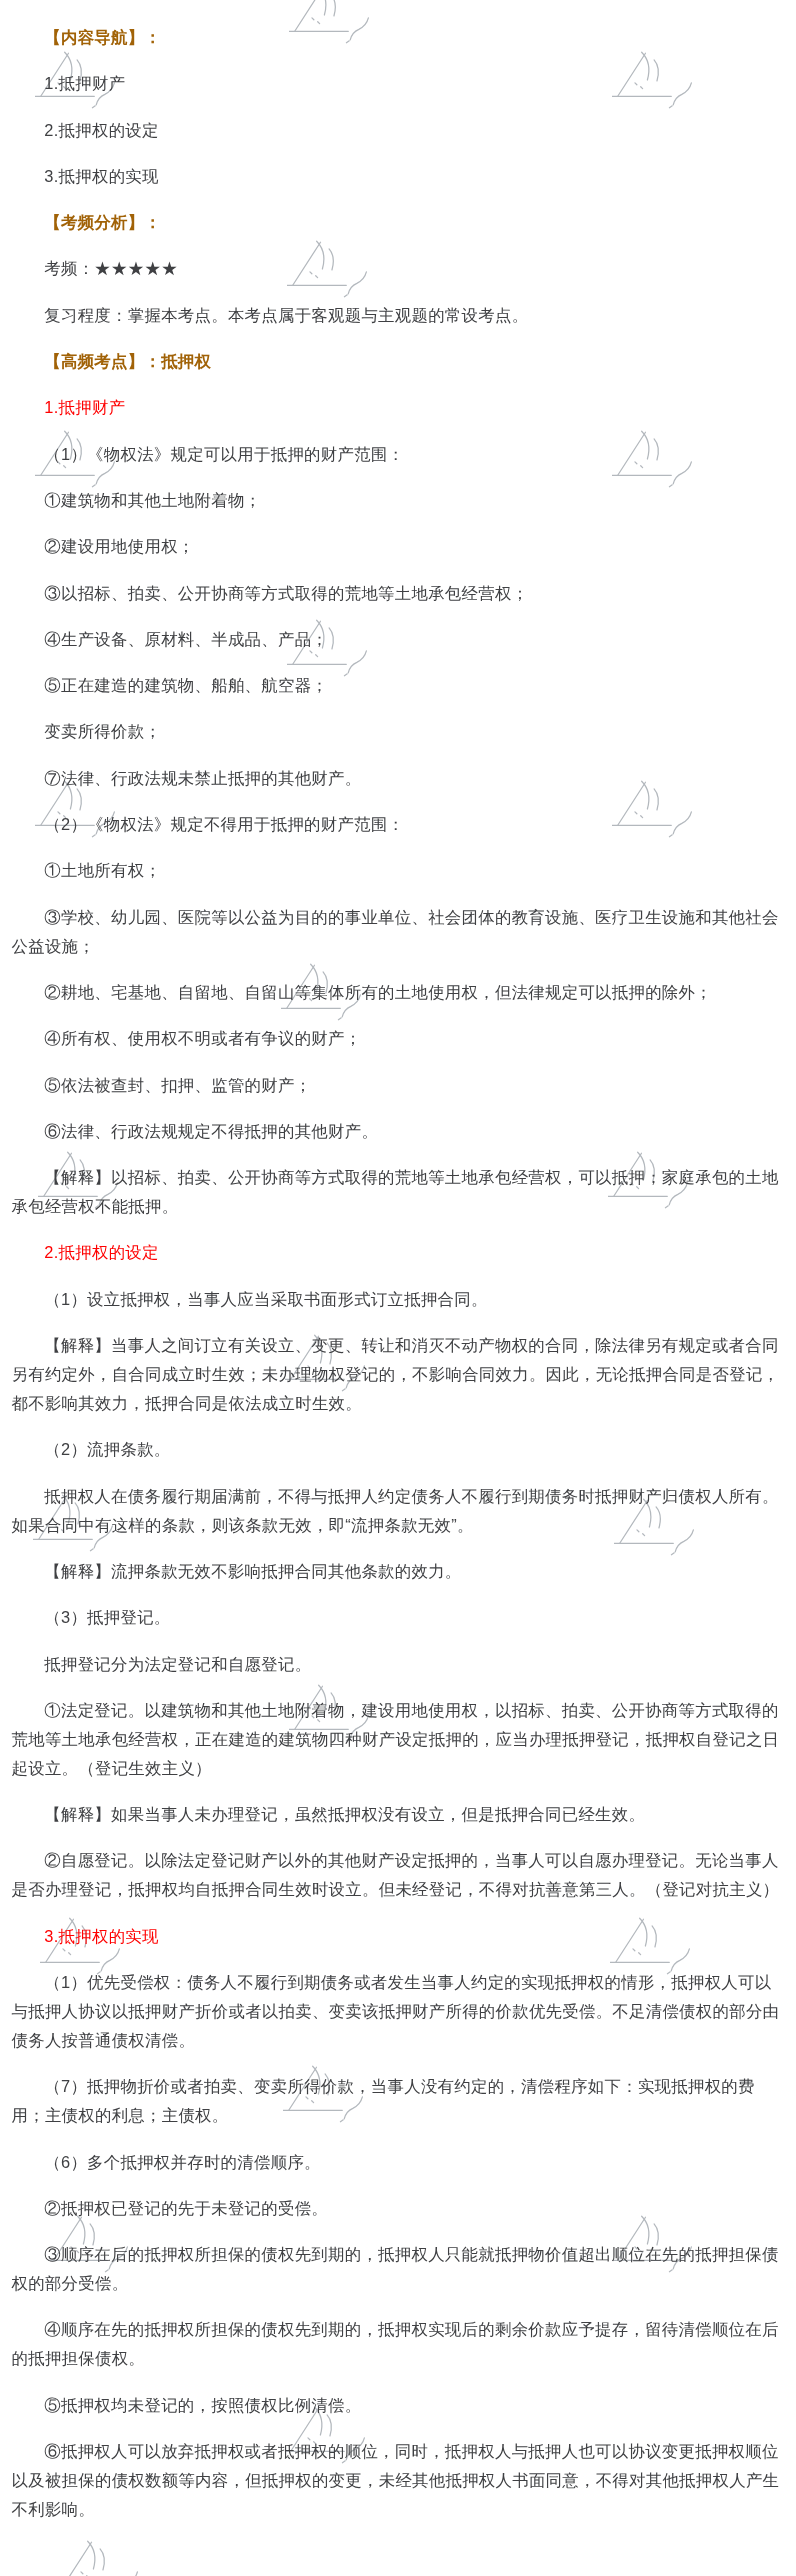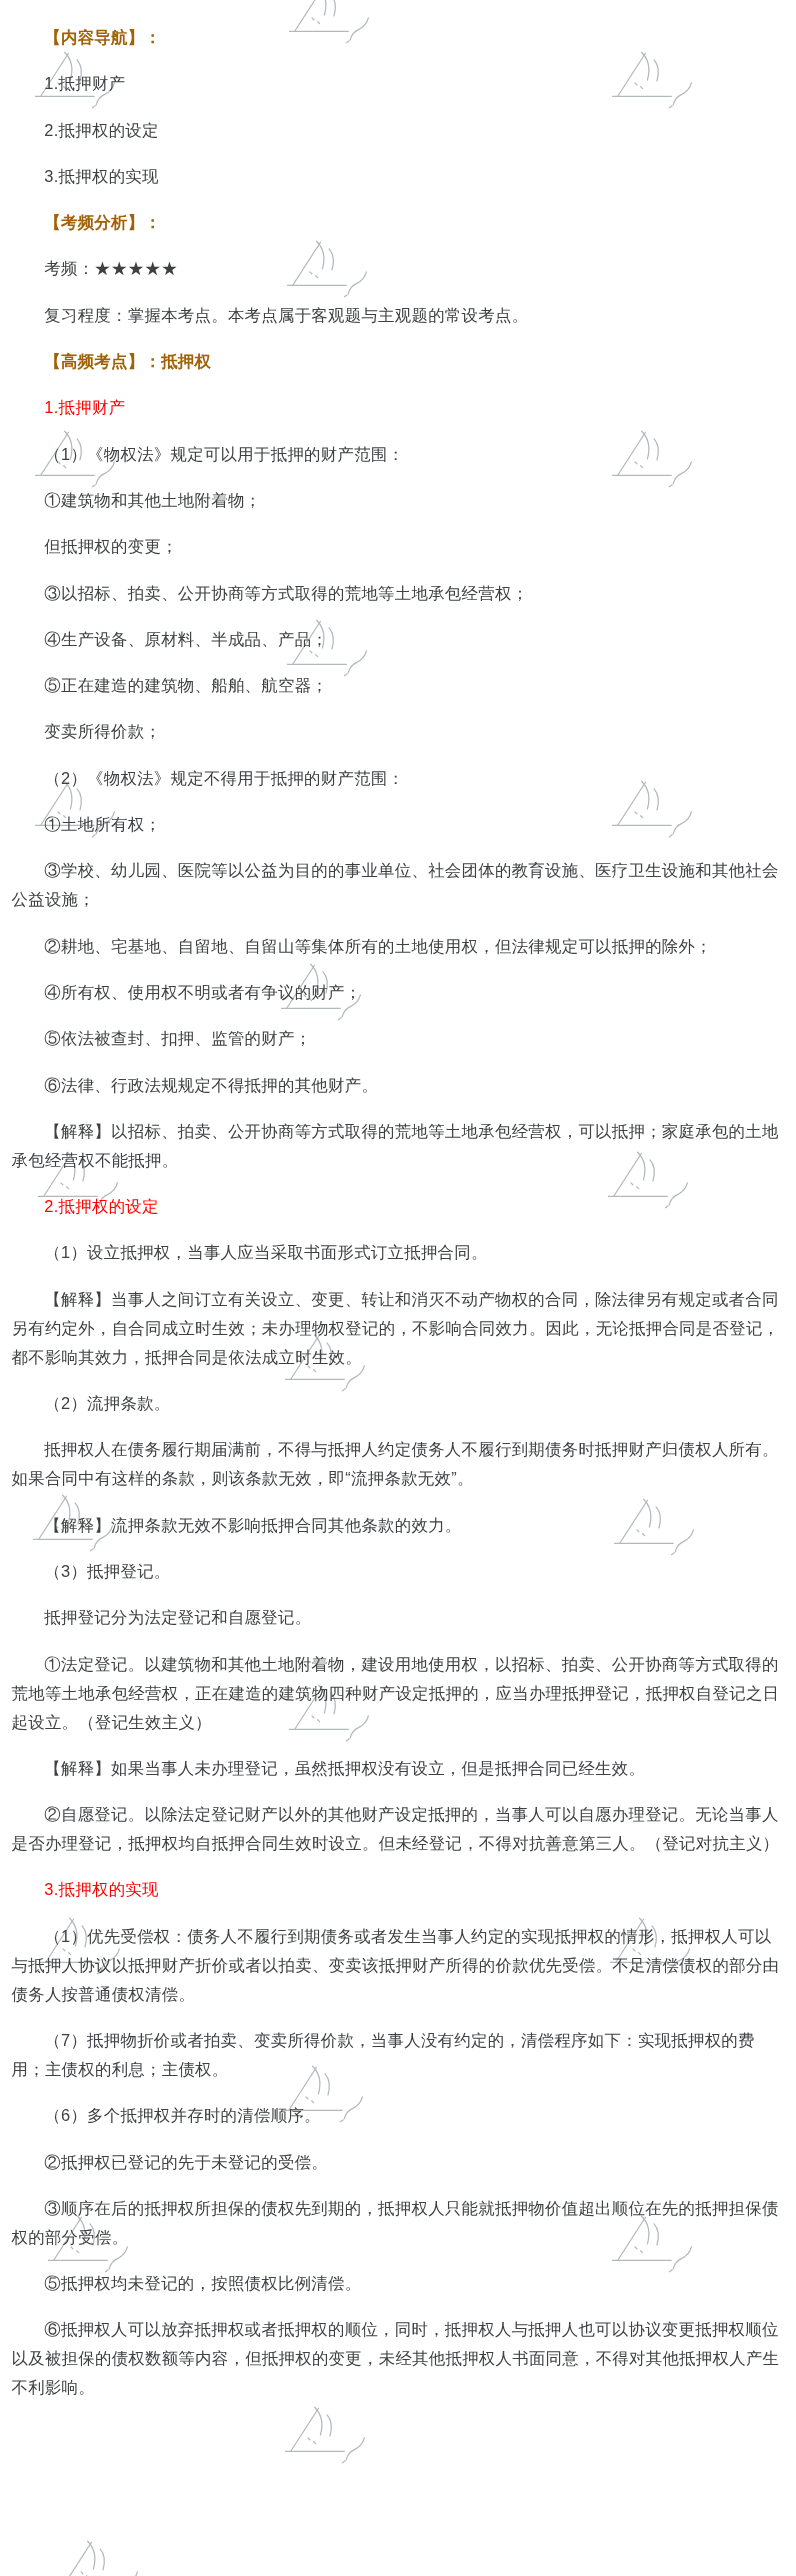--- a/index.html
+++ b/index.html
@@ -322,25 +322,26 @@
       <p class="para normal">1.抵押财产</p>
       <p class="para normal">2.抵押权的设定</p>
       <p class="para normal">3.抵押权的实现</p>
       <p class="para bold">【考频分析】：</p>
       <p class="para normal">考频：★★★★★</p>
       <p class="para normal">复习程度：掌握本考点。本考点属于客观题与主观题的常设考点。</p>
       <p class="para bold">【高频考点】：抵押权</p>
       <p class="para red">1.抵押财产</p>
       <p class="para normal">（1）《物权法》规定可以用于抵押的财产范围：</p>
       <p class="para normal">①建筑物和其他土地附着物；</p>
-      <p class="para normal">但抵押权的变更；</p>
+      <p class="para normal">②建设用地使用权；</p>
       <p class="para normal">③以招标、拍卖、公开协商等方式取得的荒地等土地承包经营权；</p>
       <p class="para normal">④生产设备、原材料、半成品、产品；</p>
       <p class="para normal">⑤正在建造的建筑物、船舶、航空器；</p>
       <p class="para normal">变卖所得价款；</p>
+      <p class="para normal">⑦法律、行政法规未禁止抵押的其他财产。</p>
       <p class="para normal">（2）《物权法》规定不得用于抵押的财产范围：</p>
       <p class="para normal">①土地所有权；</p>
       <p class="para normal">③学校、幼儿园、医院等以公益为目的的事业单位、社会团体的教育设施、医疗卫生设施和其他社会公益设施；</p>
       <p class="para normal">②耕地、宅基地、自留地、自留山等集体所有的土地使用权，但法律规定可以抵押的除外；</p>
       <p class="para normal">④所有权、使用权不明或者有争议的财产；</p>
       <p class="para normal">⑤依法被查封、扣押、监管的财产；</p>
       <p class="para normal">⑥法律、行政法规规定不得抵押的其他财产。</p>
       <p class="para normal">【解释】以招标、拍卖、公开协商等方式取得的荒地等土地承包经营权，可以抵押；家庭承包的土地承包经营权不能抵押。</p>
       <p class="para red">2.抵押权的设定</p>
       <p class="para normal">（1）设立抵押权，当事人应当采取书面形式订立抵押合同。</p>
@@ -352,17 +353,18 @@
       <p class="para normal">抵押登记分为法定登记和自愿登记。</p>
       <p class="para normal">①法定登记。以建筑物和其他土地附着物，建设用地使用权，以招标、拍卖、公开协商等方式取得的荒地等土地承包经营权，正在建造的建筑物四种财产设定抵押的，应当办理抵押登记，抵押权自登记之日起设立。（登记生效主义）</p>
       <p class="para normal">【解释】如果当事人未办理登记，虽然抵押权没有设立，但是抵押合同已经生效。</p>
       <p class="para normal">②自愿登记。以除法定登记财产以外的其他财产设定抵押的，当事人可以自愿办理登记。无论当事人是否办理登记，抵押权均自抵押合同生效时设立。但未经登记，不得对抗善意第三人。（登记对抗主义）</p>
       <p class="para red">3.抵押权的实现</p>
       <p class="para normal">（1）优先受偿权：债务人不履行到期债务或者发生当事人约定的实现抵押权的情形，抵押权人可以与抵押人协议以抵押财产折价或者以拍卖、变卖该抵押财产所得的价款优先受偿。不足清偿债权的部分由债务人按普通债权清偿。</p>
       <p class="para normal">（7）抵押物折价或者拍卖、变卖所得价款，当事人没有约定的，清偿程序如下：实现抵押权的费用；主债权的利息；主债权。</p>
       <p class="para normal">（6）多个抵押权并存时的清偿顺序。</p>
       <p class="para normal">②抵押权已登记的先于未登记的受偿。</p>
       <p class="para normal">③顺序在后的抵押权所担保的债权先到期的，抵押权人只能就抵押物价值超出顺位在先的抵押担保债权的部分受偿。</p>
+      <p class="para normal">④顺序在先的抵押权所担保的债权先到期的，抵押权实现后的剩余价款应予提存，留待清偿顺位在后的抵押担保债权。</p>
       <p class="para normal">⑤抵押权均未登记的，按照债权比例清偿。</p>
       <p class="para normal">⑥抵押权人可以放弃抵押权或者抵押权的顺位，同时，抵押权人与抵押人也可以协议变更抵押权顺位以及被担保的债权数额等内容，但抵押权的变更，未经其他抵押权人书面同意，不得对其他抵押权人产生不利影响。</p>
     </div>
 </div>
 
 
 </body></html>

